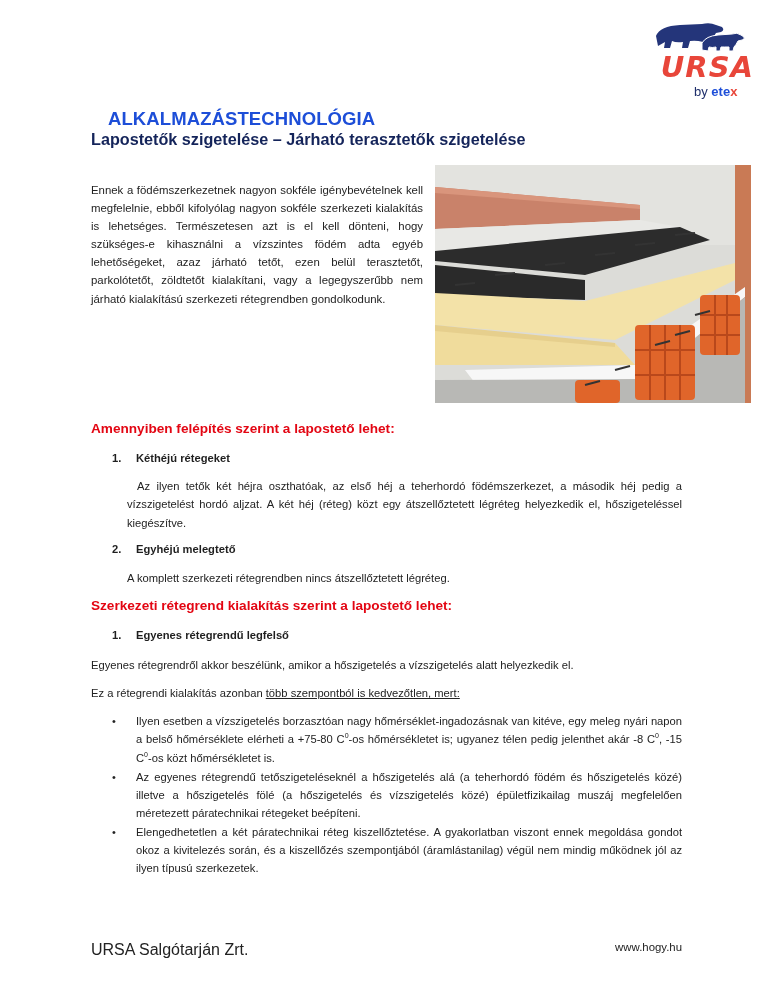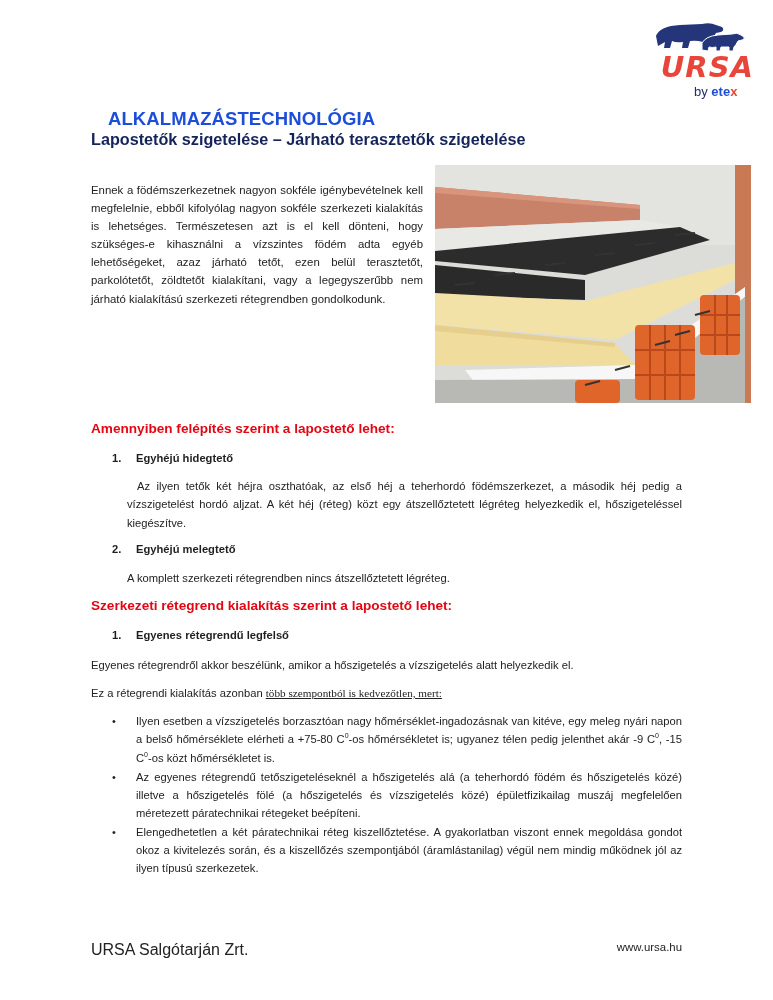--- a/index.html
+++ b/index.html
@@ -42,21 +42,21 @@
     position: absolute; left: 91px; margin: 0;
     font-size: 13.6px; font-weight: bold; color: #e30613;
   }
   .num-head {
     position: absolute; margin: 0; font-size: 11.2px; font-weight: bold; color: #1f1f1f;
   }
   .num-head .n { display: inline-block; width: 24px; }
   .body-text {
     position: absolute; font-size: 11.2px; line-height: 18.3px; color: #222; text-align: justify;
   }
-  .body-text u { text-decoration: underline; font-family: Liberation Serif, serif; }
+  .body-text u { text-decoration: underline; }
   ul.bullets {
     position: absolute; left: 112px; top: 712px; width: 570px; margin: 0; padding: 0; list-style: none;
   }
   ul.bullets li {
     position: relative; padding-left: 24px; font-size: 11.2px; line-height: 18.3px;
     color: #222; text-align: justify; margin-bottom: 0px;
   }
   ul.bullets li .dot {
     position: absolute; left: 0; top: 0; font-size: 11px;
   }
@@ -138,21 +138,21 @@
         <line x1="260" y1="150" x2="275" y2="146"></line>
       <line x1="180" y1="205" x2="195" y2="201"></line>
         <line x1="150" y1="220" x2="165" y2="216"></line>
     </g>
   </svg>
 </div>
 
 <h3 class="section-head" style="top:421px;">Amennyiben felépítés szerint a lapostető lehet:</h3>
 
 <div class="num-head" style="left:112px; top:452px;">
-  <span class="n">1.</span><span>Egyhéjú hidegtető</span>
+  <span class="n">1.</span><span>Kéthéjú rétegeket</span>
 </div>
 <div class="body-text" style="left:127px; top:477px; width:555px; text-indent:10px;">Az ilyen tetők két héjra oszthatóak, az első héj a teherhordó födémszerkezet, a második héj pedig a vízszigetelést hordó aljzat. A két héj (réteg) közt egy átszellőztetett légréteg helyezkedik el, hőszigeteléssel kiegészítve.</div>
 
 <div class="num-head" style="left:112px; top:543px;">
   <span class="n">2.</span><span>Egyhéjú melegtető</span>
 </div>
 <div class="body-text" style="left:127px; top:569px; width:555px;">A komplett szerkezeti rétegrendben nincs átszellőztetett légréteg.</div>
 
 <h3 class="section-head" style="top:598px;">Szerkezeti rétegrend kialakítás szerint a lapostető lehet:</h3>
 
@@ -161,26 +161,26 @@
 </div>
 
 <div class="body-text" style="left:91px; top:656px; width:600px;">Egyenes rétegrendről akkor beszélünk, amikor a hőszigetelés a vízszigetelés alatt helyezkedik el.</div>
 <div class="body-text" style="left:91px; top:684px; width:600px;">
   <span>Ez a rétegrendi kialakítás azonban </span><u>több szempontból is kedvezőtlen, mert:</u>
 </div>
 
 <ul class="bullets">
   <li style="margin-bottom:1px;">
     <span class="dot">•</span>
-    <span>Ilyen esetben a vízszigetelés borzasztóan nagy hőmérséklet-ingadozásnak van kitéve, egy meleg nyári napon a belső hőmérséklete elérheti a  +75-80 C</span><sup>0</sup><span>-os hőmérsékletet is; ugyanez télen pedig jelenthet akár  -9 C</span><sup>0</sup><span>, -15 C</span><sup>0</sup><span>-os közt hőmérsékletet is.</span>
+    <span>Ilyen esetben a vízszigetelés borzasztóan nagy hőmérséklet-ingadozásnak van kitéve, egy meleg nyári napon a belső hőmérséklete elérheti a  +75-80 C</span><sup>0</sup><span>-os hőmérsékletet is; ugyanez télen pedig jelenthet akár  -8 C</span><sup>0</sup><span>, -15 C</span><sup>0</sup><span>-os közt hőmérsékletet is.</span>
   </li>
   <li>
     <span class="dot">•</span>
     <span>Az egyenes rétegrendű tetőszigeteléseknél a hőszigetelés alá (a teherhordó födém és hőszigetelés közé) illetve a hőszigetelés fölé (a hőszigetelés és vízszigetelés közé) épületfizikailag muszáj megfelelően méretezett páratechnikai rétegeket beépíteni.</span>
   </li>
   <li>
     <span class="dot">•</span>
     <span>Elengedhetetlen a két páratechnikai réteg kiszellőztetése. A gyakorlatban viszont ennek megoldása gondot okoz a kivitelezés során, és a kiszellőzés szempontjából (áramlástanilag) végül nem mindig működnek jól az ilyen típusú szerkezetek.</span>
   </li>
 </ul>
 
 <div class="footer-left">URSA Salgótarján Zrt.</div>
-<div class="footer-right">www.ursa.hu</div>
+<div class="footer-right">www.hogy.hu</div>
 
 </body></html>

